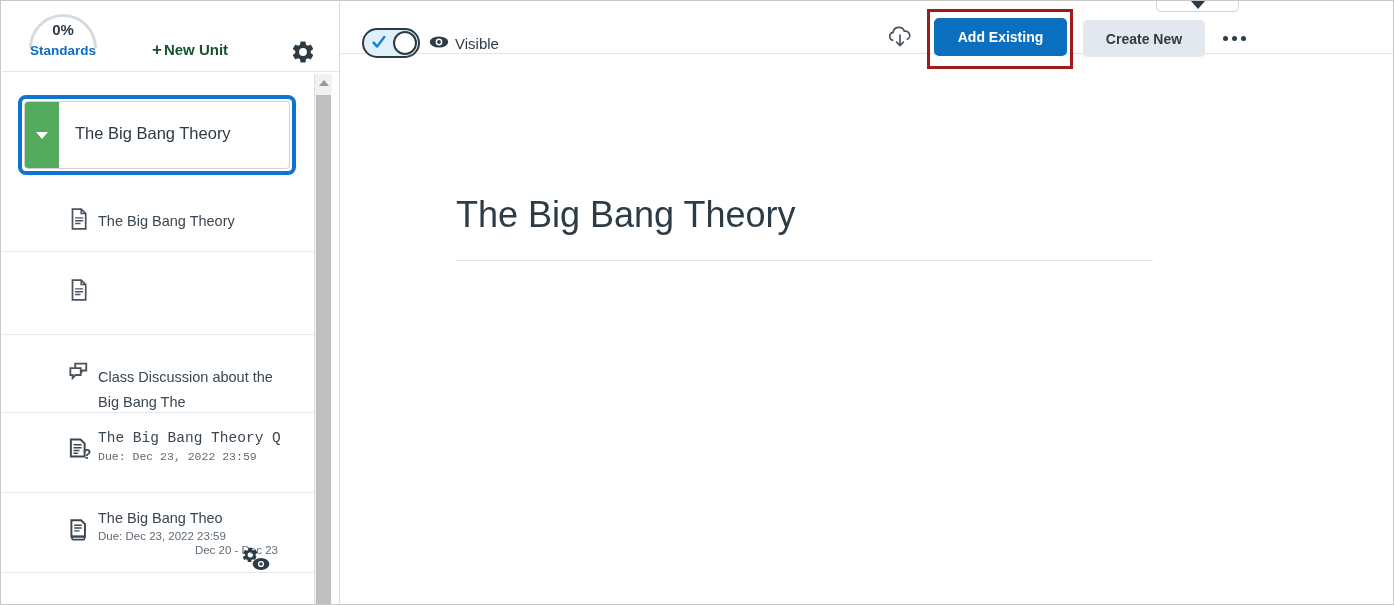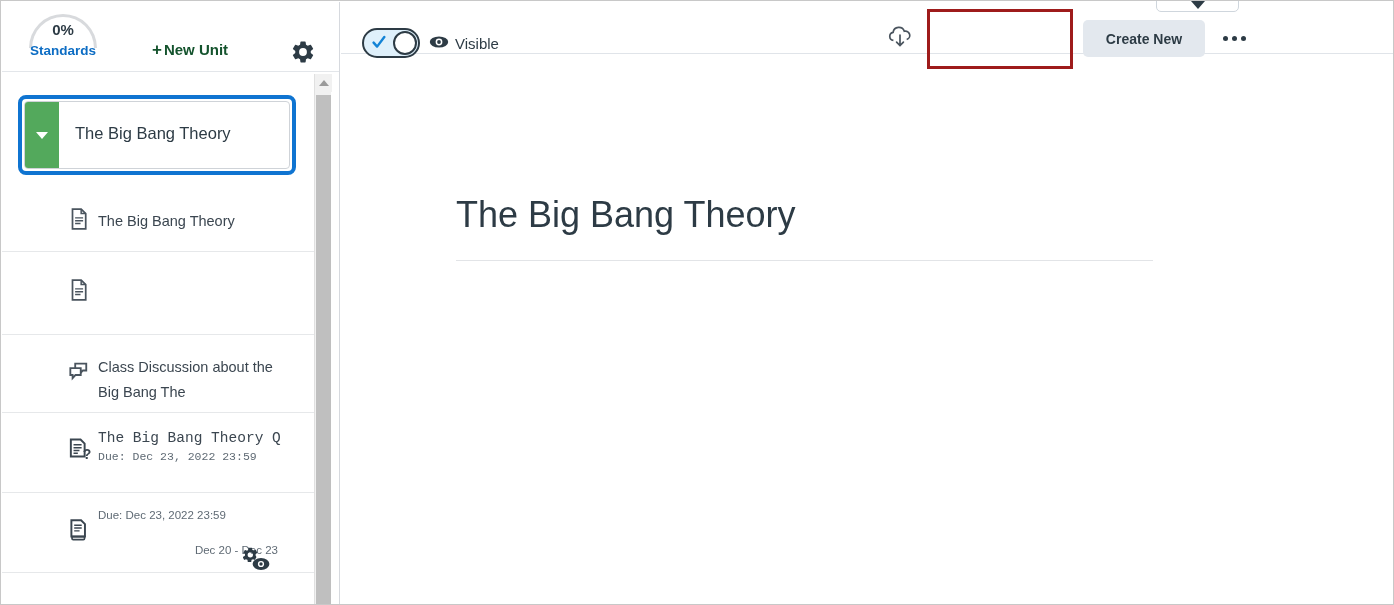--- a/index.html
+++ b/index.html
@@ -154,21 +154,21 @@
     padding-right: 36px;
   }
 
   .r1 { height: 65px; padding-top: 0; }
   .r1 .txt { position: absolute; left: 96px; top: 24px; }
   .r2 { height: 83px; }
   .r2 .txt { position: absolute; left: 96px; top: 20px; width: 170px; }
   .r2 .row-title { white-space: normal; line-height: 25px; }
   .r3 { height: 78px; }
   .r3 .txt { position: absolute; left: 96px; top: 20px; width: 176px; }
-  .r3 .row-title { white-space: normal; line-height: 25px; }
+  .r3 .row-title { white-space: normal; line-height: 25px; margin-top: 10px; }
   .r4 { height: 80px; }
   .r4 .txt { position: absolute; left: 96px; top: 15px; width: 200px; font-family: Liberation Mono, monospace; }
   .r5 { height: 80px; }
   .r5 .txt { position: absolute; left: 96px; top: 15px; width: 200px; }
   .r4 .row-range, .r5 .row-range { position: absolute; right: 0; width: 276px; }
   .r4 .row-range { top: 50px; }
   .r5 .row-range { top: 50px; }
   .gear-eye {
     position: absolute; left: 241px; top: 545px;
     width: 28px; height: 26px;
@@ -372,20 +372,21 @@
 
       <div class="row r5">
         <span class="icon" style="top:23px">
           <svg width="28" height="28" viewBox="0 0 26 26" aria-hidden="true">
             <path fill="none" stroke="#3b4650" stroke-width="1.8" d="M5 4h9l3.6 3.6V19H5z"></path>
             <path fill="none" stroke="#3b4650" stroke-width="1.6" d="M5.6 19.2h11.6v1.6c0 .6-.5 1.1-1.1 1.1H6.7c-.6 0-1.1-.5-1.1-1.1z"></path>
             <path stroke="#3b4650" stroke-width="1.3" d="M7.6 8.6h7M7.6 11.2h7M7.6 13.8h5"></path>
           </svg>
         </span>
         <div class="txt">
+          <div class="row-title">The Big Bang Theo</div>
           <div class="row-due">Due: Dec 23, 2022 23:59</div>
         </div>
         <div class="row-range">Dec 20 - Dec 23</div>
       </div>
     </div>
 
     <span class="gear-eye">
       <svg width="28" height="26" viewBox="0 0 28 26" aria-hidden="true">
         <path fill="#2d3b45" d="M12.6 8.6a5.3 5.3 0 0 0 .05-.7 5.3 5.3 0 0 0-.05-.7l1.5-1.17a.36.36 0 0 0 .09-.45L12.77 3.1a.36.36 0 0 0-.44-.16l-1.77.71a5.2 5.2 0 0 0-1.2-.7L9.09 1.06A.36.36 0 0 0 8.74.75H5.89a.36.36 0 0 0-.35.31L5.27 2.95c-.44.18-.84.42-1.2.7l-1.77-.71a.36.36 0 0 0-.44.16L.44 5.58a.36.36 0 0 0 .9.45L2.03 7.2a5.3 5.3 0 0 0 0 1.4L.53 9.77a.36.36 0 0 0-.9.45l1.42 2.48c.09.16.28.22.44.16l1.77-.71c.37.28.77.52 1.2.7l.27 1.89c.3.18.18.31.35.31h2.85c.18 0 .33-.13.35-.31l.27-1.89c.44-.18.84-.42 1.2-.7l1.77.71c.16.06.35 0 .44-.16l1.42-2.48a.36.36 0 0 0-.09-.45L12.6 8.6zM7.31 10.5a2.67 2.67 0 1 1 0-5.34 2.67 2.67 0 0 1 0 5.34z"></path>
         <ellipse cx="18" cy="17" rx="8.4" ry="6" fill="#2d3b45"></ellipse>
@@ -417,20 +418,21 @@
       </span>
       <div id="visible-label">Visible</div>
 
       <div id="cloud-btn">
         <svg width="30" height="28" viewBox="0 0 30 28" aria-hidden="true">
           <path fill="none" stroke="#4a545e" stroke-width="1.7" d="M8.4 16.4a4.1 4.1 0 0 1-.3-8.1 5.8 5.8 0 0 1 11.2-1 3.9 3.9 0 0 1 2.4 8.2"></path>
           <path fill="none" stroke="#4a545e" stroke-width="1.7" stroke-linecap="round" d="M15 11v10.4M11.6 18.2L15 21.6l3.4-3.4"></path>
         </svg>
       </div>
 
+      <button id="add-existing">Add Existing</button>
       <div id="highlight-box"></div>
 
       <button id="create-new">Create New</button>
 
       <div id="more-btn">
         <span></span>
         <span></span>
         <span></span>
       </div>
 

